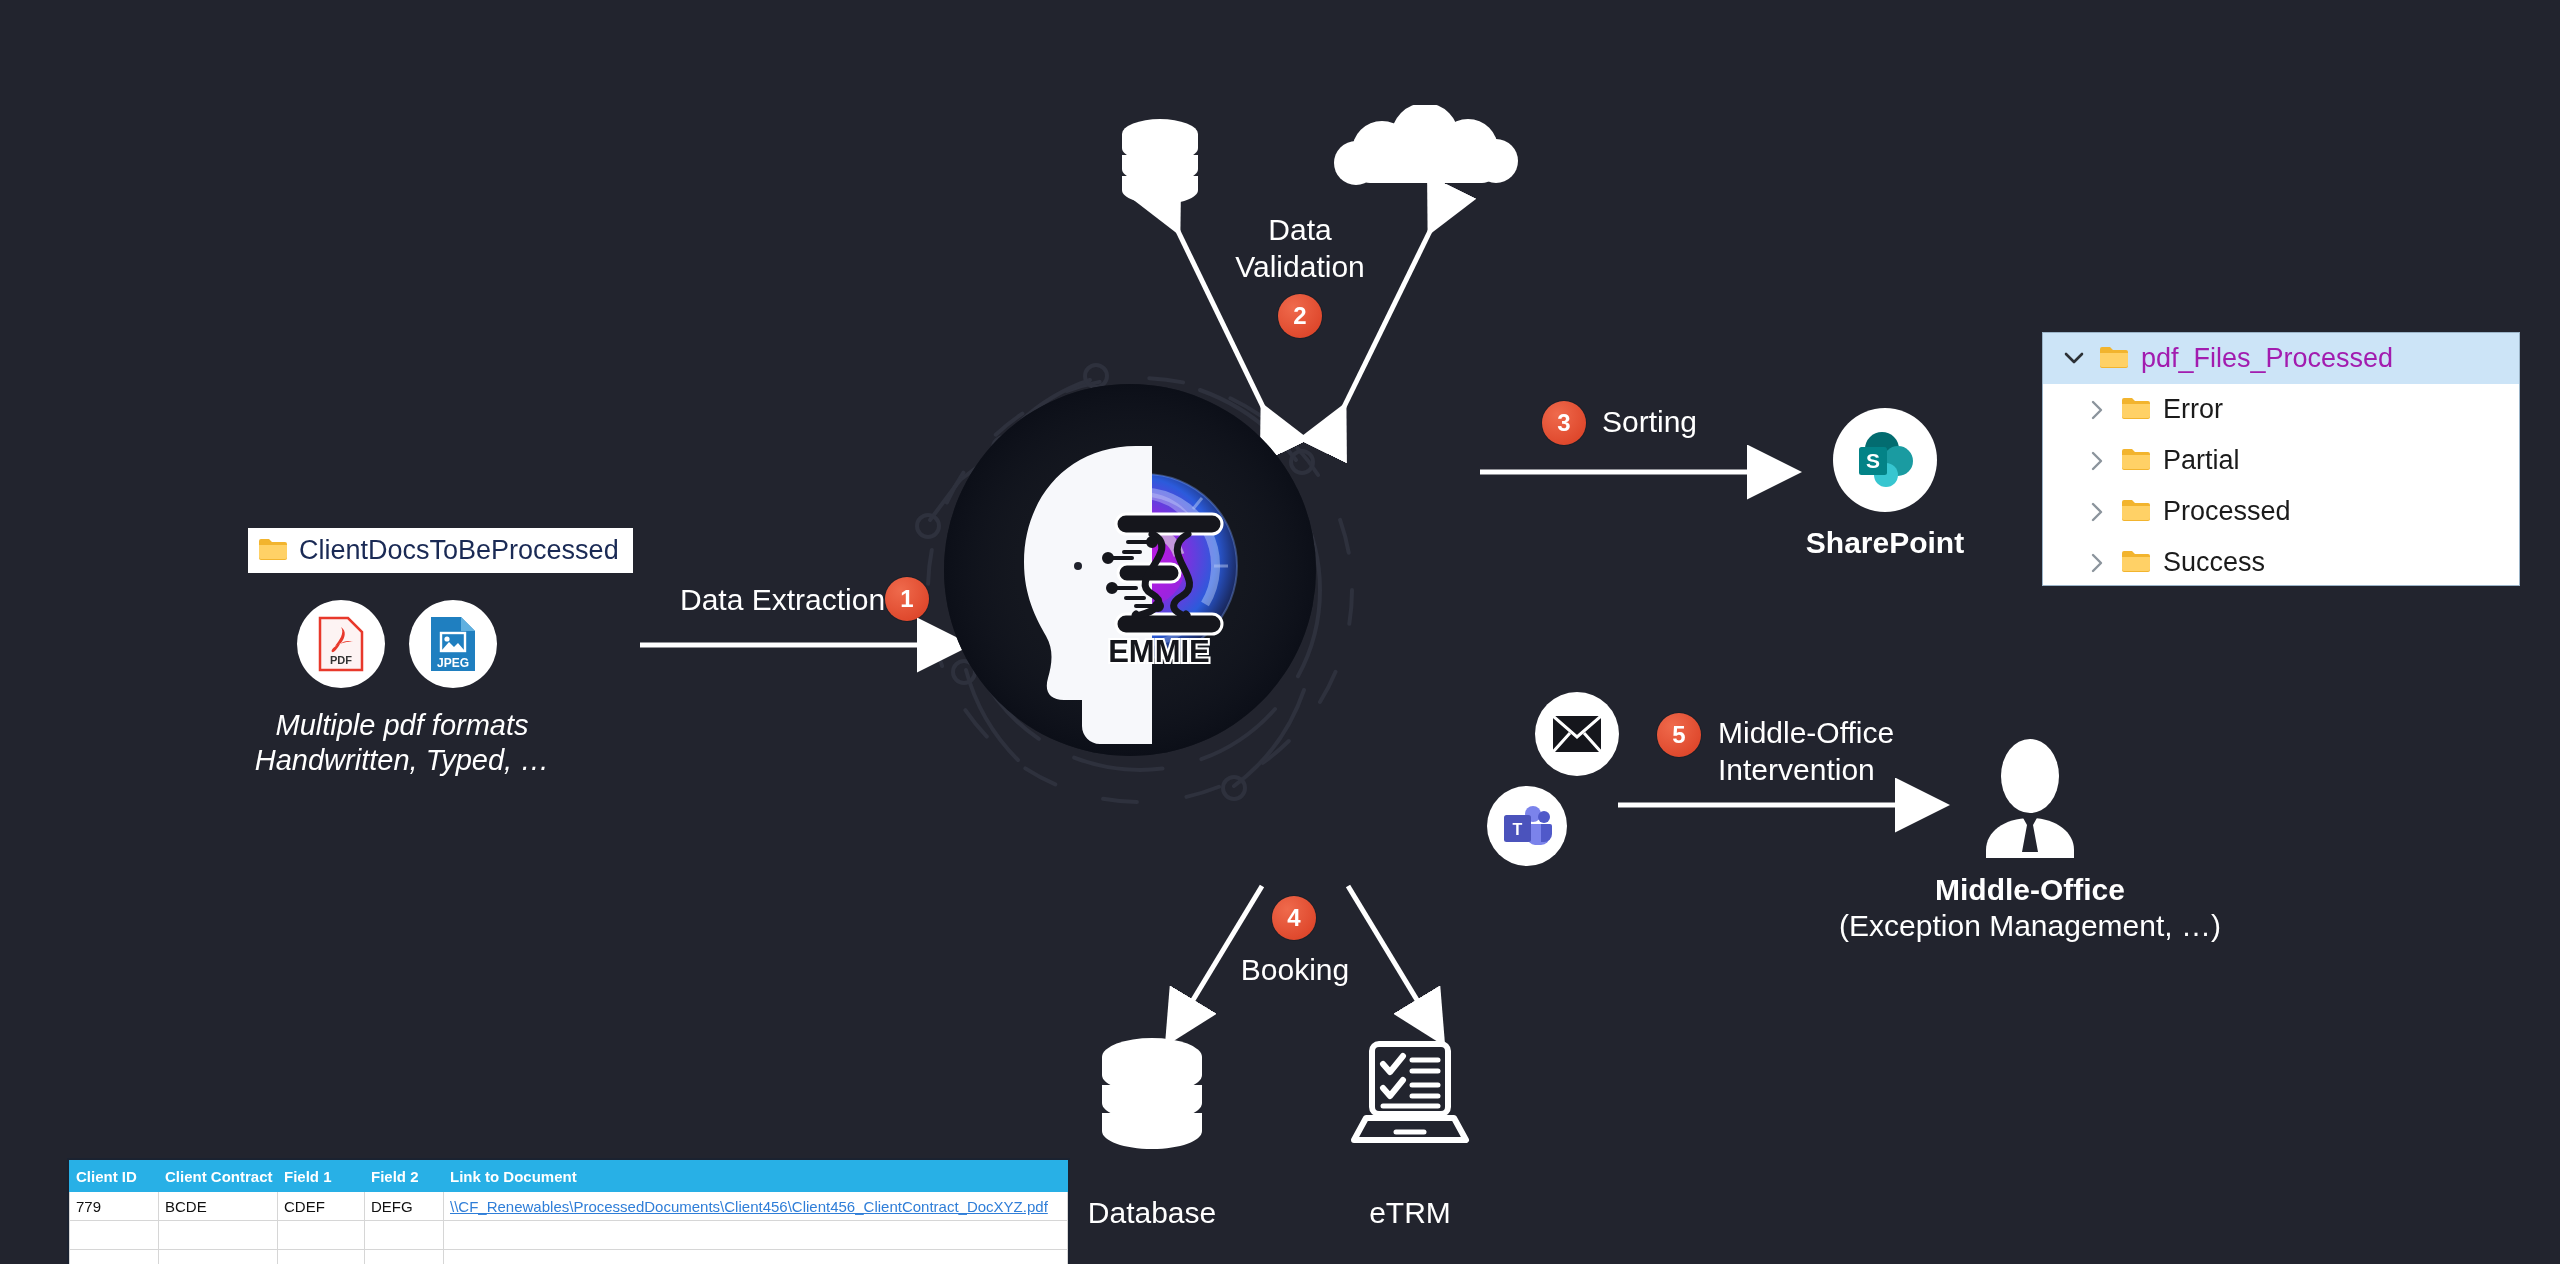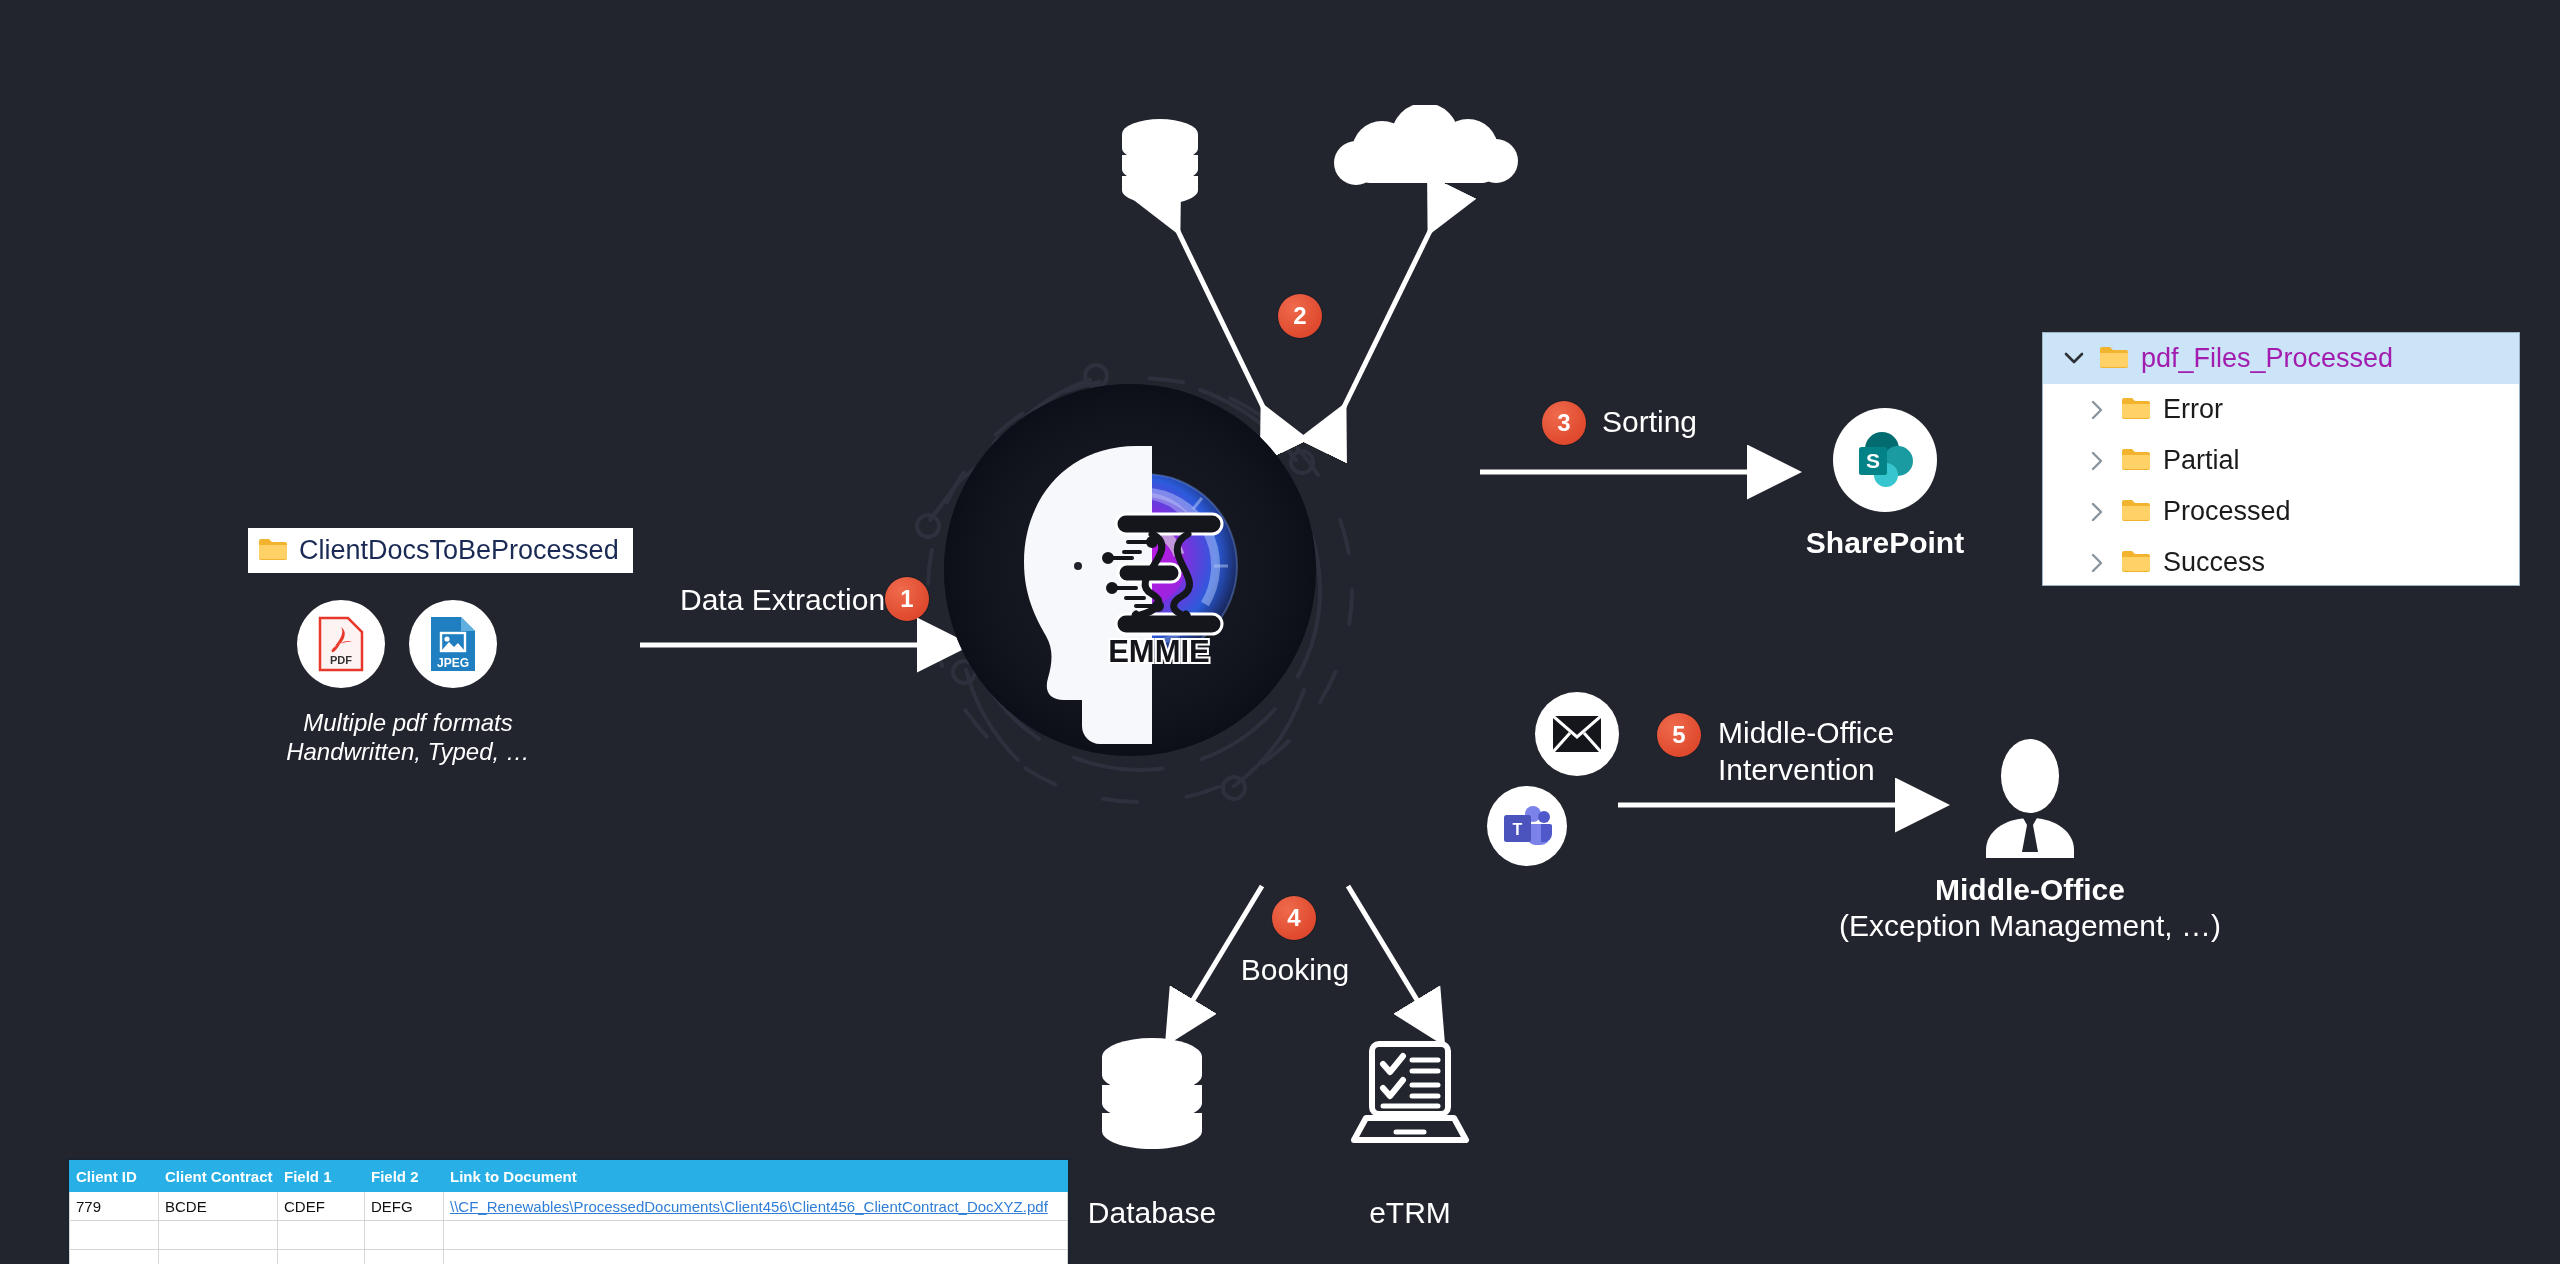--- a/index.html
+++ b/index.html
@@ -110,21 +110,21 @@
     <svg width="50" height="58" viewBox="0 0 50 58">
       <path d="M3 2h30l14 14v40H3z" fill="#1f7fc0"></path>
       <path d="M33 2l14 14H33z" fill="#5fb0e0"></path>
       <rect x="13" y="18" width="24" height="18" fill="none" stroke="#fff" stroke-width="2.4"></rect>
       <circle cx="19" cy="24" r="2.6" fill="#fff"></circle>
       <path d="M14 35l7-8 5 5 4-4 6 7z" fill="#fff"></path>
       <text x="25" y="52" font-family="Liberation Sans" font-size="12" font-weight="bold" fill="#fff" text-anchor="middle">JPEG</text>
     </svg>
   </div>
 
-  <div class="abs lbl italic ctr" style="left:208px;top:708px;width:400px;font-size:24px;">Multiple pdf formats
+  <div class="abs lbl italic ctr" style="left:202px;top:708px;width:400px;font-size:29px;">Multiple pdf formats
 Handwritten, Typed, …</div>
 
   <div class="abs lbl" style="left:680px;top:582px;">Data Extraction</div>
   <div class="abs badge" style="left:885px;top:577px;">1</div>
   <svg class="arrow-svg" style="left:640px;top:625px;width:340px;height:40px;" viewBox="0 0 340 40">
     <defs>
         <marker id="ah" markerWidth="11" markerHeight="11" refX="9" refY="5.5" orient="auto">
       <path d="M0 0 L11 5.5 L0 11 z" fill="#fff"></path>
         </marker>
       </defs>
@@ -142,20 +142,22 @@
     <g fill="#fff">
       <circle cx="52" cy="46" r="30"></circle>
         <circle cx="95" cy="32" r="34"></circle>
       <circle cx="138" cy="44" r="30"></circle>
         <circle cx="166" cy="56" r="22"></circle>
       <circle cx="26" cy="58" r="22"></circle>
         <rect x="26" y="50" width="140" height="28" rx="14"></rect>
     </g>
   </svg>
 
+  <div class="abs lbl ctr" style="left:1200px;top:212px;width:200px;">Data
+Validation</div>
   <div class="abs badge" style="left:1278px;top:294px;">2</div>
 
   <svg class="arrow-svg" style="left:1160px;top:215px;width:130px;height:210px;" viewBox="0 0 130 210">
     <defs>
         <marker id="ah2" markerWidth="11" markerHeight="11" refX="9" refY="5.5" orient="auto">
       <path d="M0 0 L11 5.5 L0 11 z" fill="#fff"></path>
         </marker>
       <marker id="ah2s" markerWidth="11" markerHeight="11" refX="2" refY="5.5" orient="auto">
       <path d="M11 0 L0 5.5 L11 11 z" fill="#fff"></path>
         </marker>

